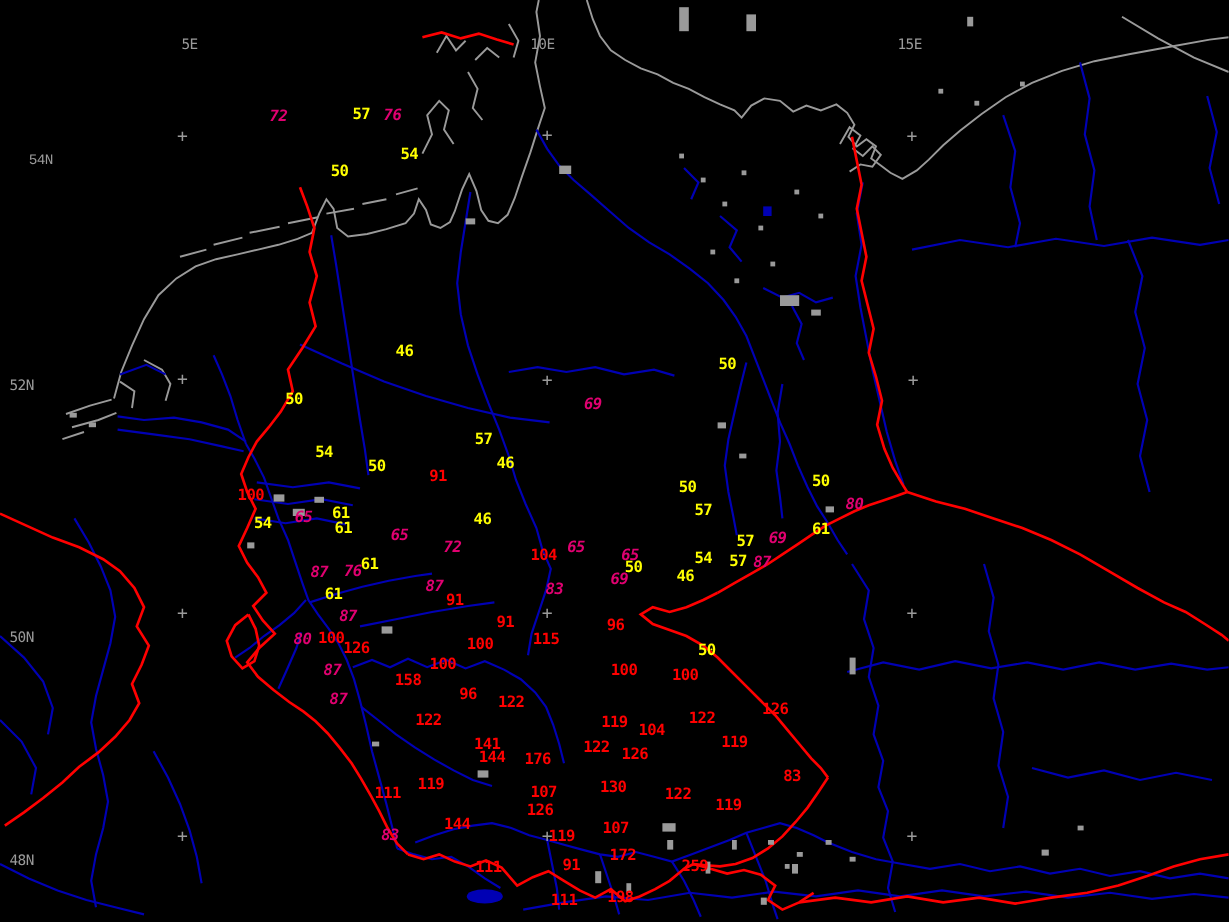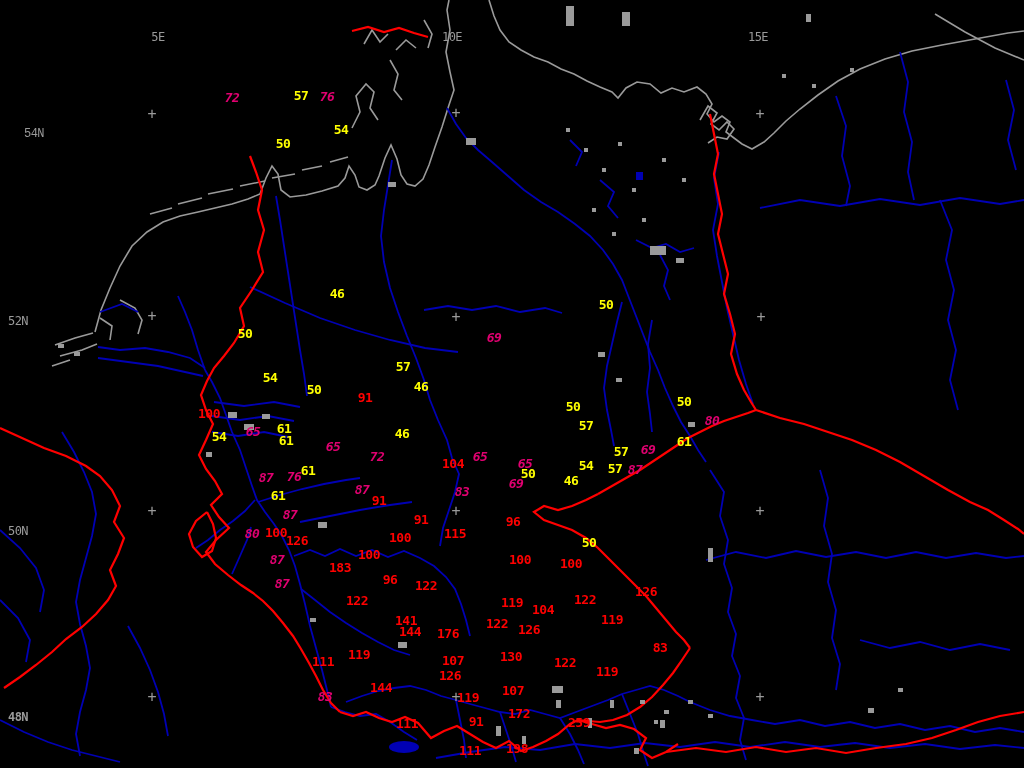--- a/index.html
+++ b/index.html
@@ -159,21 +159,21 @@
       <span class="cross" style="left: 760px; top: 511px;">+</span>
       <span class="cross" style="left: 152px; top: 697px;">+</span>
       <span class="cross" style="left: 456px; top: 697px;">+</span>
       <span class="cross" style="left: 760px; top: 697px;">+</span>
       <span class="glabel" style="left: 158px; top: 17px;">5E</span>
       <span class="glabel" style="left: 452px; top: 17px;">10E</span>
       <span class="glabel" style="left: 758px; top: 17px;">15E</span>
       <span class="glabel" style="left: 34px; top: 114px; font-family: Liberation Mono, monospace;">54N</span>
       <span class="glabel" style="left: 18px; top: 301px;">52N</span>
       <span class="glabel" style="left: 18px; top: 511px;">50N</span>
-      <span class="glabel" style="left: 18px; top: 697px; font-weight: bold;">48N</span>
+      <span class="glabel" style="left: 18px; top: 697px;">48N</span>
     </div>
 
   <div id="stations">
       <span class="st mid" style="left: 232px; top: 98px;">72</span>
       <span class="st low" style="left: 301px; top: 96px;">57</span>
       <span class="st mid" style="left: 327px; top: 97px;">76</span>
       <span class="st low" style="left: 341px; top: 130px;">54</span>
       <span class="st low" style="left: 283px; top: 144px;">50</span>
       <span class="st low" style="left: 337px; top: 294px;">46</span>
       <span class="st low" style="left: 606px; top: 305px;">50</span>
@@ -221,21 +221,21 @@
       <span class="st high" style="left: 276px; top: 533px;">100</span>
       <span class="st mid" style="left: 252px; top: 534px;">80</span>
       <span class="st high" style="left: 455px; top: 534px;">115</span>
       <span class="st high" style="left: 400px; top: 538px;">100</span>
       <span class="st high" style="left: 297px; top: 541px;">126</span>
       <span class="st low" style="left: 589px; top: 543px;">50</span>
       <span class="st high" style="left: 369px; top: 555px;">100</span>
       <span class="st high" style="left: 520px; top: 560px;">100</span>
       <span class="st mid" style="left: 277px; top: 560px;">87</span>
       <span class="st high" style="left: 571px; top: 564px;">100</span>
-      <span class="st high" style="left: 340px; top: 568px;">183</span>
+      <span class="st high" style="left: 340px; top: 568px;">158</span>
       <span class="st high" style="left: 390px; top: 580px;">96</span>
       <span class="st mid" style="left: 282px; top: 584px;">87</span>
       <span class="st high" style="left: 426px; top: 586px;">122</span>
       <span class="st high" style="left: 646px; top: 592px;">126</span>
       <span class="st high" style="left: 585px; top: 600px;">122</span>
       <span class="st high" style="left: 357px; top: 601px;">122</span>
       <span class="st high" style="left: 512px; top: 603px;">119</span>
       <span class="st high" style="left: 543px; top: 610px;">104</span>
       <span class="st high" style="left: 612px; top: 620px;">119</span>
       <span class="st high" style="left: 406px; top: 621px;">141</span>

